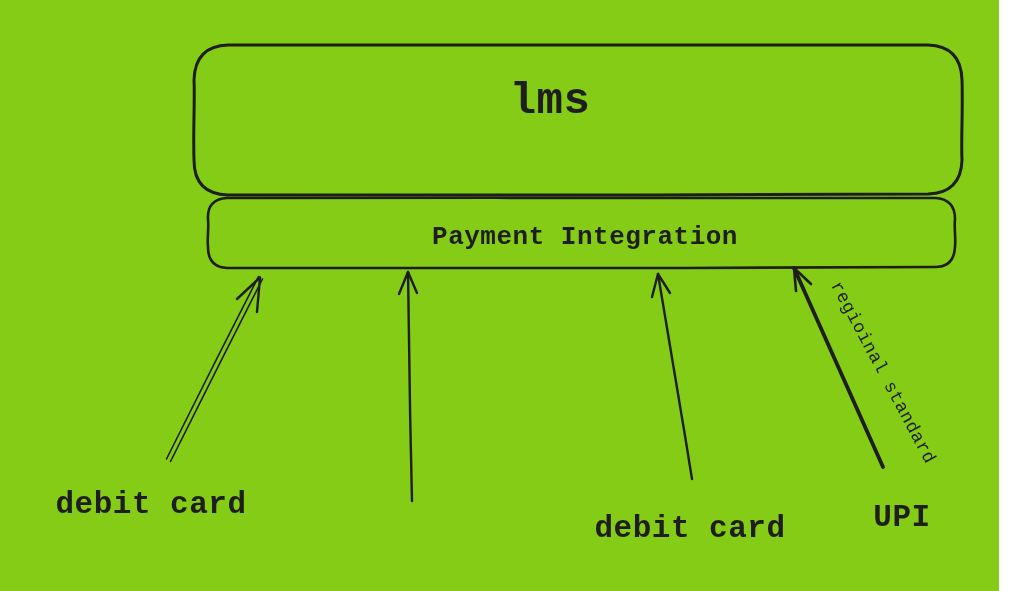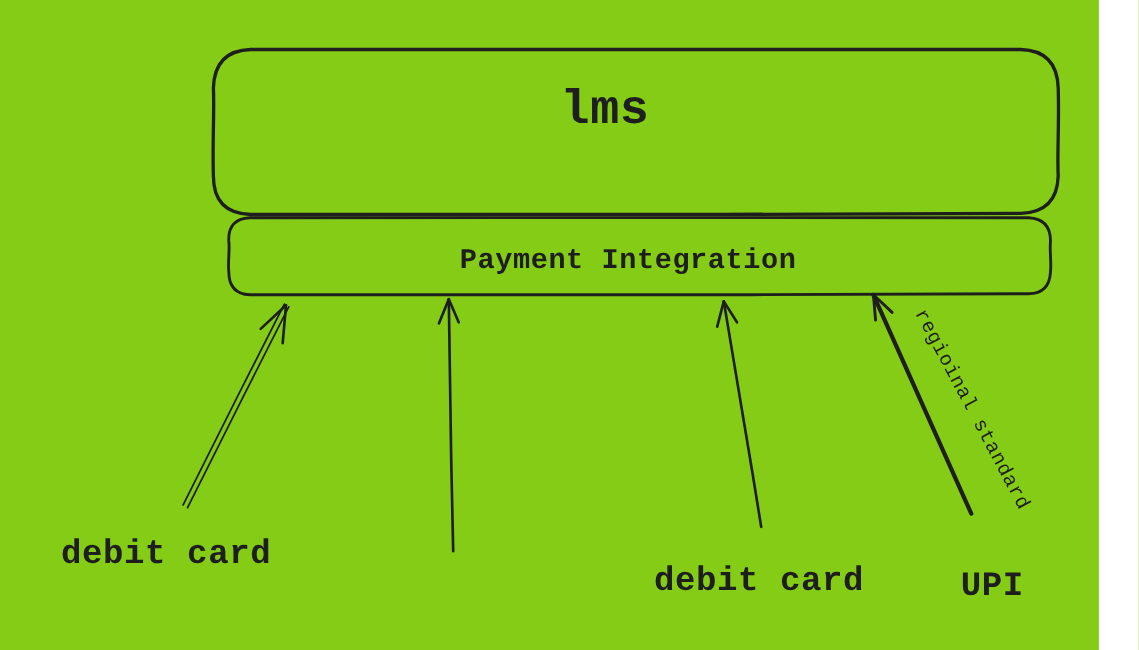--- a/index.html
+++ b/index.html
@@ -36,34 +36,34 @@
     transform: translateX(-50%);
     letter-spacing: 0.5px;
   }
   .label-lms {
     left: 550px;
     top: 76px;
     font-size: 44px;
     font-weight: bold;
   }
   .label-pi {
-    left: 571px;
+    left: 585px;
     top: 222px;
     font-size: 26px;
     font-weight: bold;
     text-align: right;
   }
   .label-method {
     font-size: 31px;
     font-weight: bold;
   }
   .label-debit   { left: 151px; top: 487px; }
   .label-netbank { left: 406px; top: 517px; }
   .label-credit  { left: 690px; top: 511px; }
-  .label-upi     { left: 902px; top: 516px; }
+  .label-upi     { left: 902px; top: 500px; }
   .label-annotation {
     position: absolute;
     left: 844px;
     top: 278px;
     font-size: 18px;
     font-weight: normal;
     white-space: nowrap;
     color: #1e1e1e;
     transform: rotate(62deg);
     transform-origin: 0 0;

